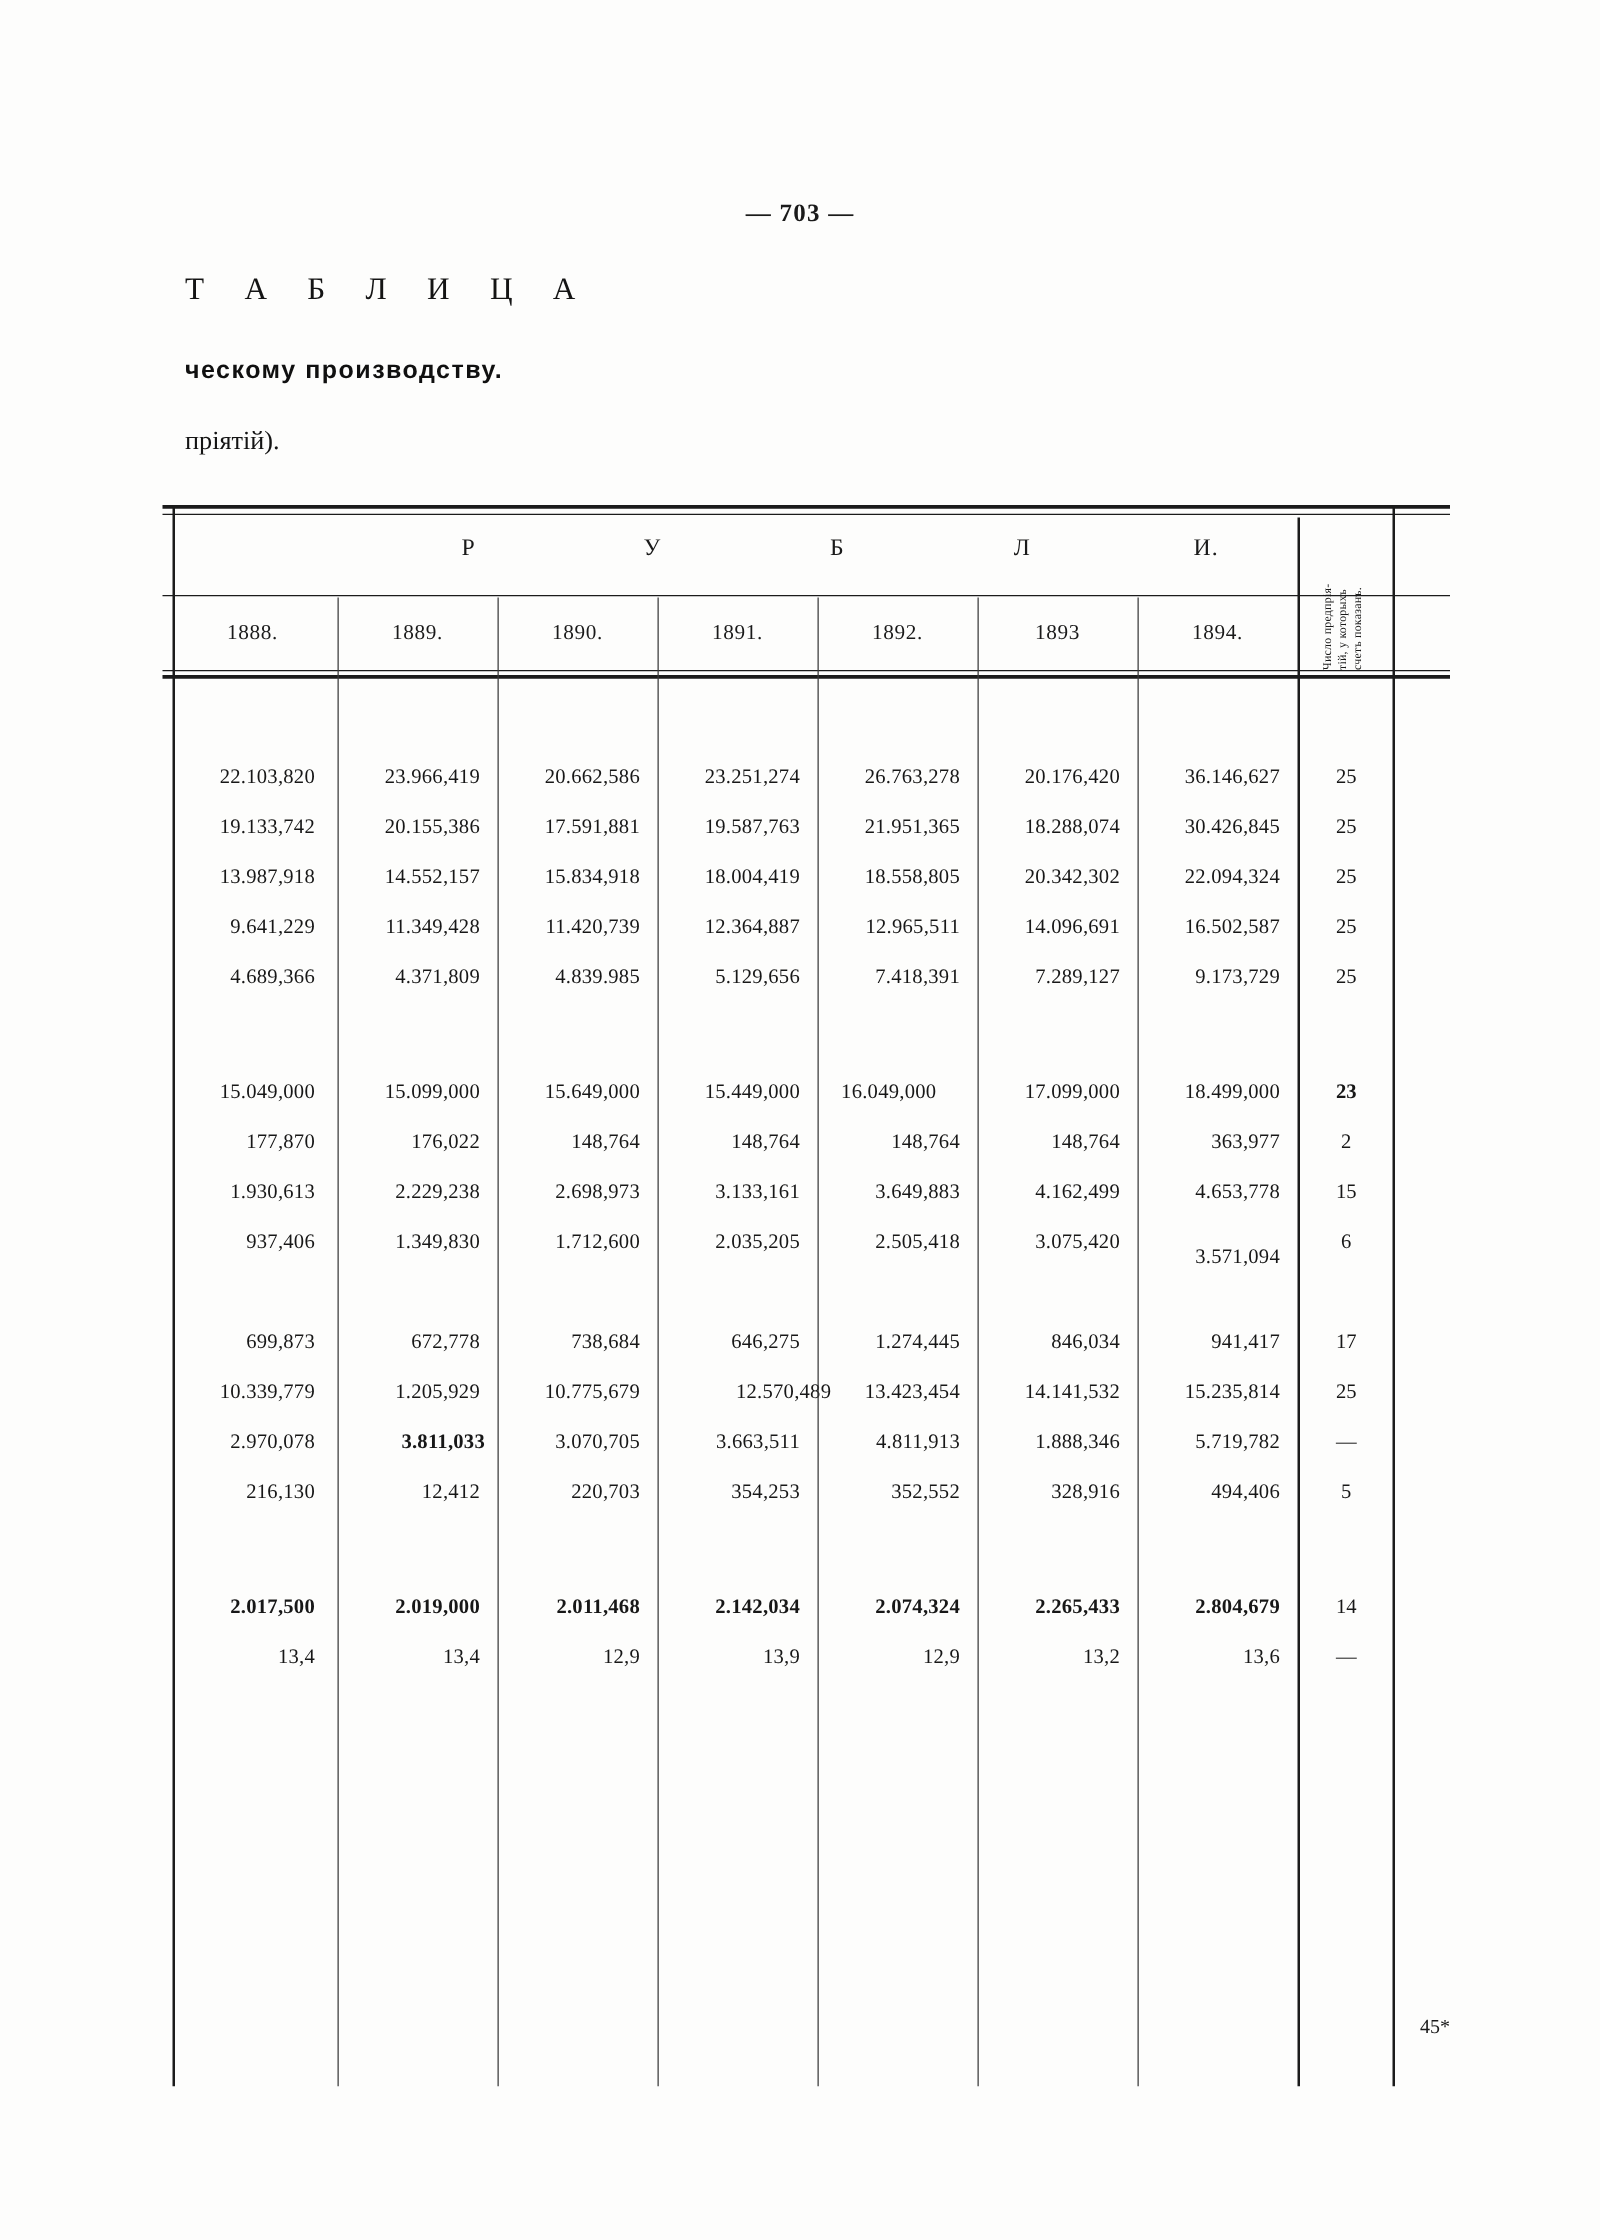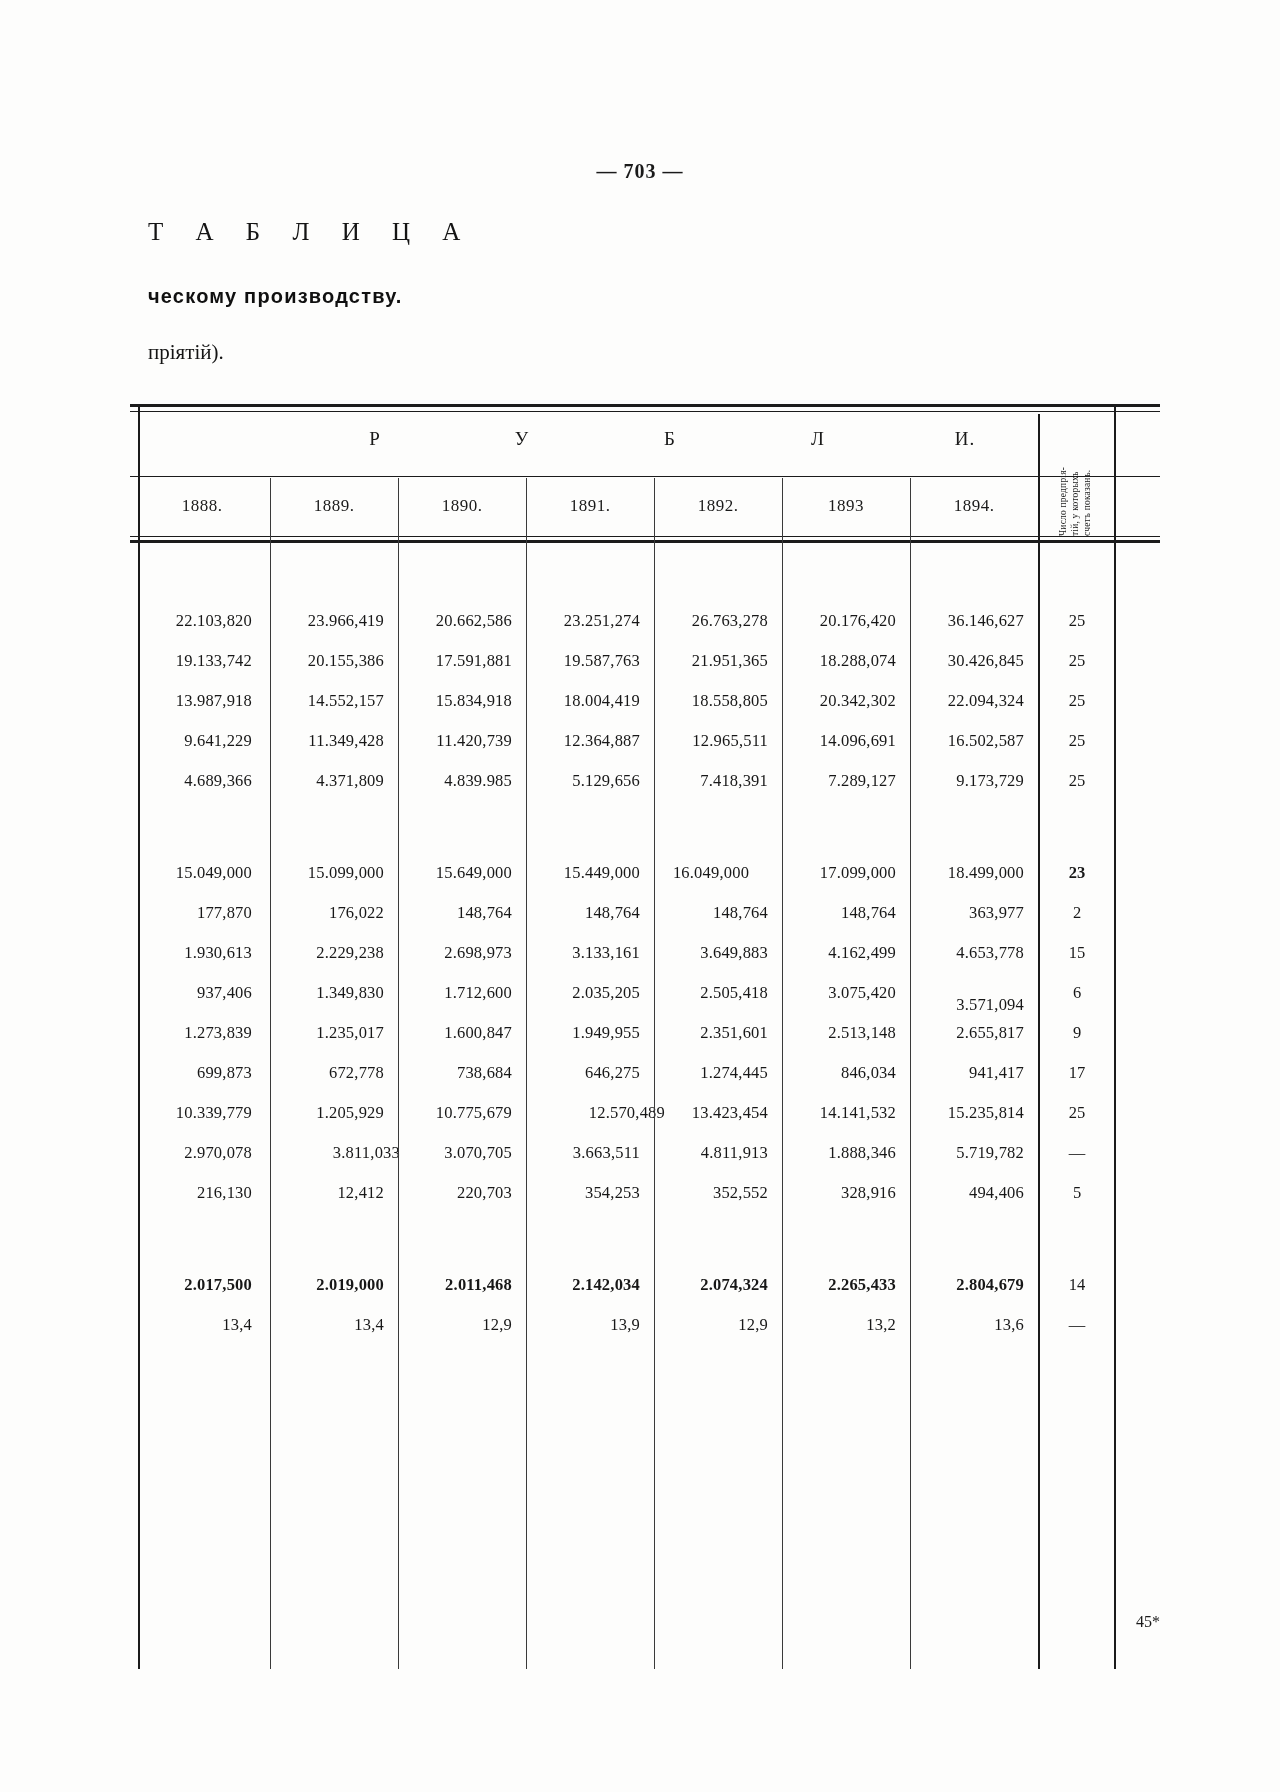--- a/index.html
+++ b/index.html
@@ -320,30 +320,20 @@
         <div class="data-row" style="top: 440px;">
           <div class="cell" style="left: 8px; width: 114px;">937,406</div>
           <div class="cell" style="left: 140px; width: 114px;">1.349,830</div>
           <div class="cell" style="left: 268px; width: 114px;">1.712,600</div>
           <div class="cell" style="left: 396px; width: 114px;">2.035,205</div>
           <div class="cell" style="left: 524px; width: 114px;">2.505,418</div>
           <div class="cell" style="left: 652px; width: 114px;">3.075,420</div>
           <div class="cell" style="left: 780px; width: 114px; margin-top: 12px;">3.571,094</div>
           <div class="cell-count" style="left: 912px;">6</div>
         </div>
-        <div class="data-row" style="top: 480px;">
-          <div class="cell" style="left: 8px; width: 114px;">1.273,839</div>
-          <div class="cell" style="left: 140px; width: 114px;">1.235,017</div>
-          <div class="cell" style="left: 268px; width: 114px;">1.600,847</div>
-          <div class="cell" style="left: 396px; width: 114px;">1.949,955</div>
-          <div class="cell" style="left: 524px; width: 114px;">2.351,601</div>
-          <div class="cell" style="left: 652px; width: 114px;">2.513,148</div>
-          <div class="cell" style="left: 780px; width: 114px;">2.655,817</div>
-          <div class="cell-count" style="left: 912px;">9</div>
-        </div>
         <div class="data-row" style="top: 520px;">
           <div class="cell" style="left: 8px; width: 114px;">699,873</div>
           <div class="cell" style="left: 140px; width: 114px;">672,778</div>
           <div class="cell" style="left: 268px; width: 114px;">738,684</div>
           <div class="cell" style="left: 396px; width: 114px;">646,275</div>
           <div class="cell" style="left: 524px; width: 114px;">1.274,445</div>
           <div class="cell" style="left: 652px; width: 114px;">846,034</div>
           <div class="cell" style="left: 780px; width: 114px;">941,417</div>
           <div class="cell-count" style="left: 912px;">17</div>
         </div>
@@ -352,21 +342,21 @@
           <div class="cell" style="left: 140px; width: 114px;">1.205,929</div>
           <div class="cell" style="left: 268px; width: 114px;">10.775,679</div>
           <div class="cell" style="left: 396px; width: 114px; padding-left: 25px;">12.570,489</div>
           <div class="cell" style="left: 524px; width: 114px;">13.423,454</div>
           <div class="cell" style="left: 652px; width: 114px;">14.141,532</div>
           <div class="cell" style="left: 780px; width: 114px;">15.235,814</div>
           <div class="cell-count" style="left: 912px;">25</div>
         </div>
         <div class="data-row" style="top: 600px;">
           <div class="cell" style="left: 8px; width: 114px;">2.970,078</div>
-          <div class="cell" style="left: 156px; width: 114px;">3.811,033</div>
+          <div class="cell" style="left: 144px; width: 114px; font-weight: bold;">3.811,033</div>
           <div class="cell" style="left: 268px; width: 114px;">3.070,705</div>
           <div class="cell" style="left: 396px; width: 114px;">3.663,511</div>
           <div class="cell" style="left: 524px; width: 114px;">4.811,913</div>
           <div class="cell" style="left: 652px; width: 114px;">1.888,346</div>
           <div class="cell" style="left: 780px; width: 114px;">5.719,782</div>
           <div class="cell-count" style="left: 912px;">—</div>
         </div>
         <div class="data-row" style="top: 640px;">
           <div class="cell" style="left: 8px; width: 114px;">216,130</div>
           <div class="cell" style="left: 140px; width: 114px;">12,412</div>

